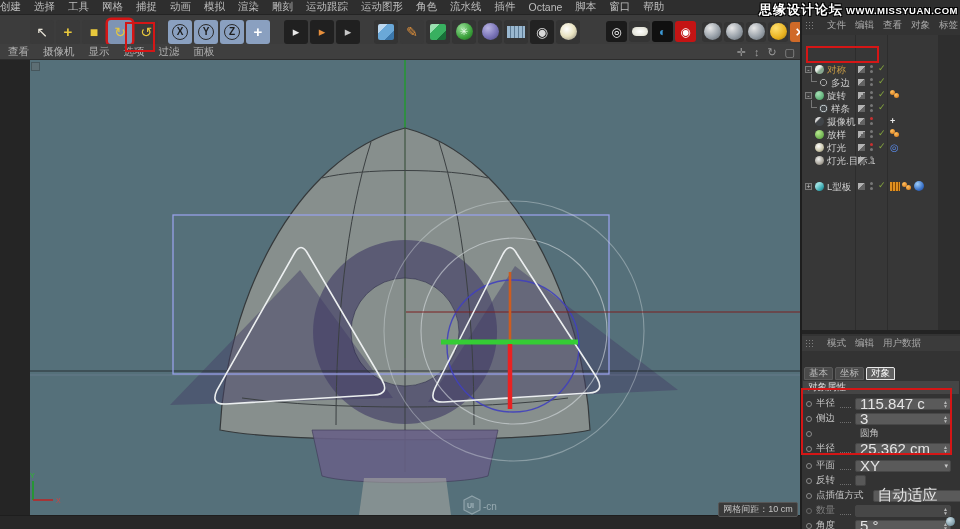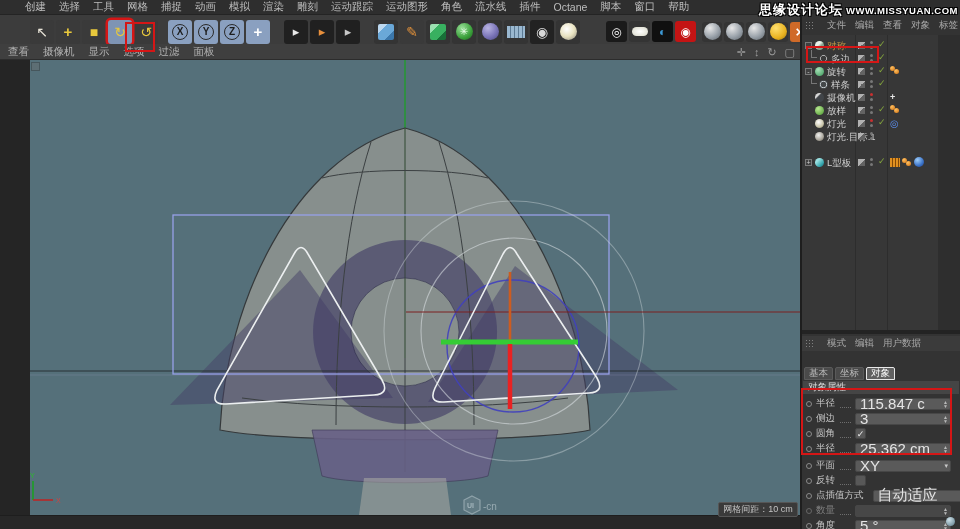--- a/index.html
+++ b/index.html
@@ -3,21 +3,21 @@
 <meta charset="utf-8">
 <style>
   * { margin:0; padding:0; box-sizing:border-box; }
   html,body { background:#1d1d1d; }
   body { font-family:"Liberation Sans","DejaVu Sans",sans-serif; }
   #root { position:relative; width:960px; height:529px; background:#2c2c2c; overflow:hidden;
           font-size:11px; color:#c8c8c8; }
 
   
   #menubar { position:absolute; left:0; top:0; width:960px; height:15px; background:#2e2e2e;
-             display:flex; align-items:center; padding-left:25px; gap:13px; z-index:5;
+             display:flex; align-items:center; padding-left:0; gap:13px; z-index:5;
              border-bottom:1px solid #242424; }
   .menu-item { font-size:10.5px; color:#bdbdbd; white-space:nowrap; cursor:default; }
   #watermark { position:absolute; right:2px; top:1px; z-index:60; white-space:nowrap;
                color:#fff; text-shadow:1px 1px 0 #000,-1px -1px 0 #000,1px -1px 0 #000,-1px 1px 0 #000;
                font-weight:bold; }
   #watermark .wm-name { font-size:13px; letter-spacing:1px;padding-left:31px; }
   #watermark .wm-url  { font-size:9.5px; letter-spacing:.5px; }
 
   
   #toolbar { position:absolute; left:0; top:15px; width:800px; height:34px; background:#3c3c3c;
@@ -74,21 +74,21 @@
   #rightpanel { position:absolute; left:800px; top:14px; width:160px; height:515px; background:#333333; z-index:10;
                 border-left:2px solid #1e1e1e; }
   .grip { display:inline-block; width:9px; height:9px; margin-right:4px;
           background-image:radial-gradient(#808080 0.8px, transparent 0.9px); background-size:3px 3px; }
   #om-menu { position:absolute; left:0; top:4px; width:158px; height:15px; display:flex; align-items:center;
              padding-left:3px; gap:9px; }
   .panel-menu-item { font-size:9.5px; color:#aaaaaa; white-space:nowrap; cursor:pointer; }
   #om-body { position:absolute; left:0; top:21px; width:158px; height:295px; background:#373737; overflow:hidden; }
   .om-colsep { position:absolute; top:0; width:1px; height:295px; background:#2d2d2d; }
   #om-darkright { position:absolute; left:136px; top:0; width:22px; height:295px; background:#2e2e2e; }
-  .om-row { position:absolute; left:0; width:124px; height:13px; display:flex; align-items:center; font-size:9.5px; }
+  .om-row { position:absolute; left:0; width:124px; height:13px; display:flex; align-items:center; font-size:9.5px;margin-top:24px; }
   .om-expand { position:absolute; left:3px; top:3px; width:7px; height:7px; border:1px solid #7a7a7a;
                color:#cccccc; font-size:7px; line-height:5px; text-align:center; background:#404040; cursor:pointer; }
   .om-conn { position:absolute; left:9px; top:-2px; width:6px; height:8px;
              border-left:1px solid #777; border-bottom:1px solid #777; }
   .om-ic { position:absolute; top:2px; width:9px; height:9px; border-radius:50%; }
   .om-label { position:absolute; top:1px; font-size:9.5px; color:#cfcfcf; white-space:nowrap; cursor:pointer; }
   .om-layer { position:absolute; left:56px; top:3px; width:7px; height:7px;
               background:linear-gradient(135deg,#b2b2b2 50%,#636363 50%); }
   .om-dots { position:absolute; left:68px; top:2px; display:flex; flex-direction:column; gap:2px; }
   .om-dots i { width:3px; height:3px; border-radius:50%; background:#777; }
@@ -526,21 +526,21 @@
           <div class="ctrl">
             <div class="valbox">
               <span class="v">3</span>
               <span class="stepper">
                 <span>▲</span>
                 <span>▼</span>
               </span>
             </div>
           </div>
         </div>
-        <div class="am-row" style="top: 413px;">
+        <div class="am-row" style="top: 413px; gap: 44px;">
           <span class="ring"></span>
           <span class="lbl">圆角</span>
           <span class="dots"></span>
           <div class="ctrl">
             <div class="checkbox">✓</div>
           </div>
         </div>
         <div class="am-row" style="top: 428px;">
           <span class="ring"></span>
           <span class="lbl">半径</span>

